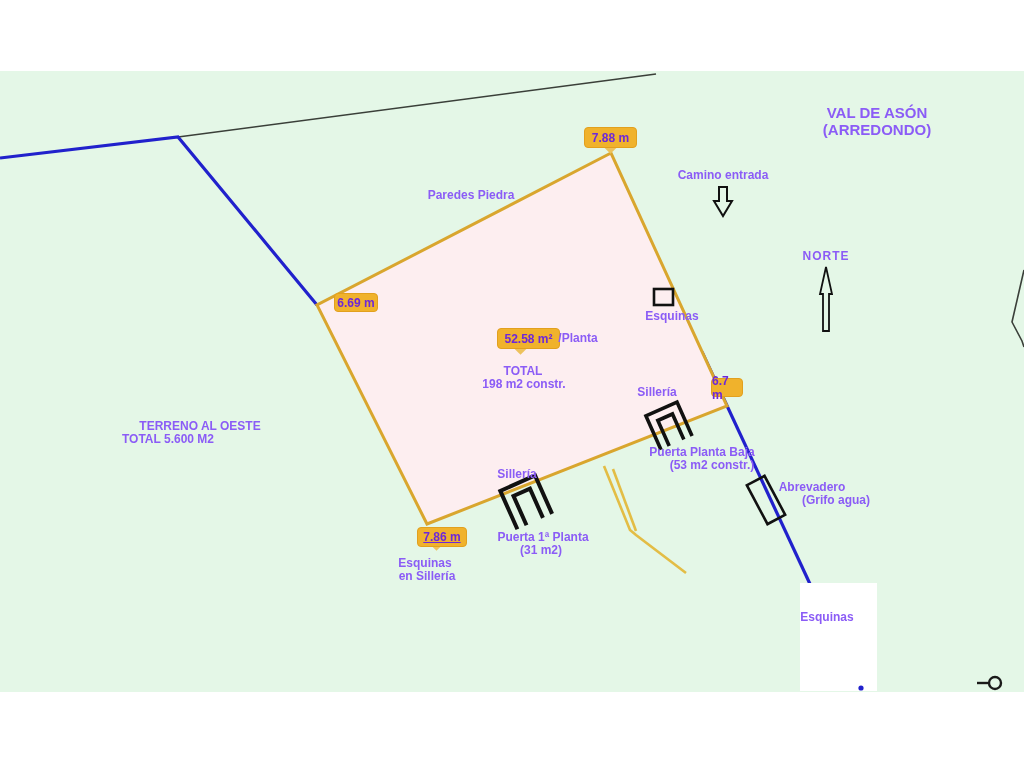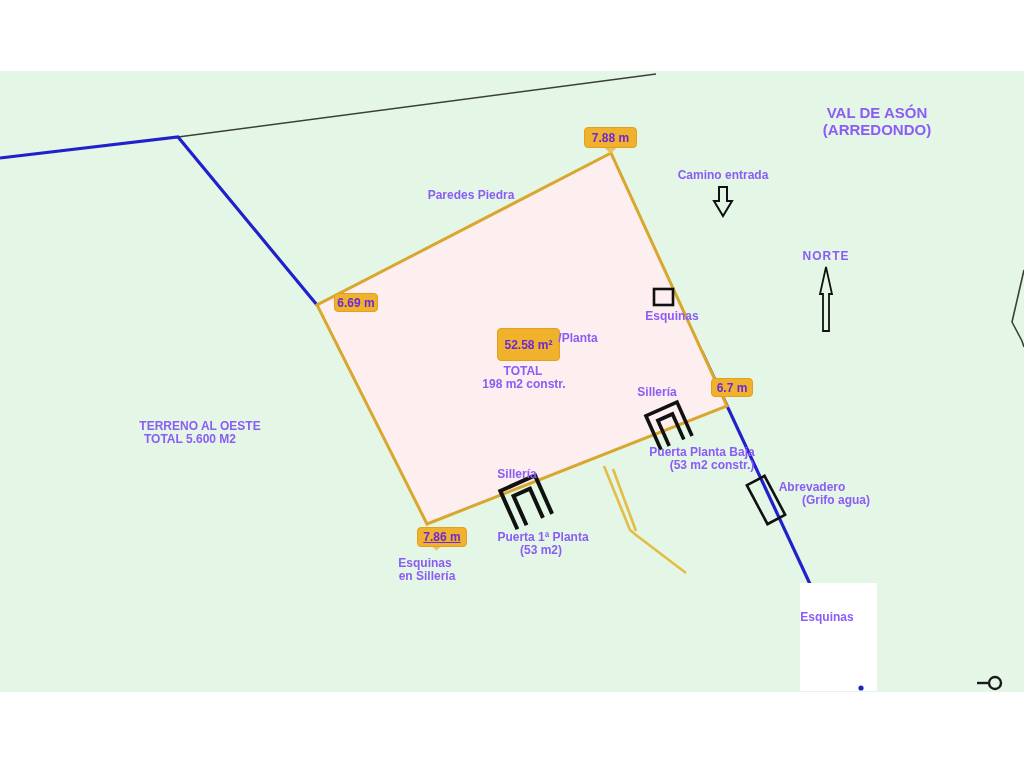--- a/index.html
+++ b/index.html
@@ -82,46 +82,46 @@
 
   <div class="lbl" style="left:471px;top:196px;">Paredes Piedra</div>
   <div class="lbl" style="left:723px;top:176px;">Camino entrada</div>
   <div class="lbl" style="left:826px;top:257px;letter-spacing:1px;">NORTE</div>
   <div class="lbl" style="left:672px;top:317px;">Esquinas</div>
 
   <div class="lbl" style="left:523px;top:372px;">TOTAL</div>
   <div class="lbl" style="left:524px;top:385px;">198 m2 constr.</div>
 
   <div class="lbl" style="left:180px;top:427px;margin-left:20px;">TERRENO AL OESTE</div>
-  <div class="lbl" style="left:190px;top:440px;">TOTAL 5.600 M2</div>
+  <div class="lbl" style="left:168px;top:440px;">TOTAL 5.600 M2</div>
 
   <div class="lbl" style="left:517px;top:475px;">Sillería</div>
   <div class="lbl" style="left:657px;top:393px;">Sillería</div>
 
   <div class="lbl" style="left:702px;top:453px;">Puerta Planta Baja</div>
   <div class="lbl" style="left:704px;top:466px;padding-left:16px;">(53 m2 constr.)</div>
 
   <div class="lbl" style="left:812px;top:488px;">Abrevadero</div>
   <div class="lbl" style="left:812px;top:501px;margin-left:24px;">(Grifo agua)</div>
 
   <div class="lbl" style="left:425px;top:564px;">Esquinas</div>
   <div class="lbl" style="left:427px;top:577px;">en Sillería</div>
 
   <div class="lbl" style="left:543px;top:538px;">Puerta 1ª Planta</div>
-  <div class="lbl" style="left:541px;top:551px;">(53 m2)</div>
+  <div class="lbl" style="left:541px;top:551px;">(31 m2)</div>
 
   <div class="lbl" style="left:827px;top:618px;">Esquinas</div>
 
   <div class="ptr" style="left:606px;top:143px;"></div>
   <div class="badge" style="left:584px;top:127px;width:53px;height:21px;">7.88 m</div>
 
   <div class="badge" style="left:290px;top:293px;width:44px;height:19px;margin-left:44px;">6.69 m</div>
 
-  <div class="badge" style="left:711px;top:378px;width:42px;height:19px;">6.7 m</div>
+  <div class="badge" style="left:711px;top:378px;width:32px;height:19px;">6.7 m</div>
 
   <div class="ptr" style="left:432px;top:540px;"></div>
   <div class="badge" style="left:417px;top:527px;width:50px;height:20px;text-decoration:underline;">7.86 m</div>
 
   <div class="ptr" style="left:516px;top:344px;"></div>
-  <div class="badge" style="left:497px;top:328px;width:63px;height:33px;">52.58 m²</div>
+  <div class="badge" style="left:497px;top:328px;width:63px;height:21px;">52.58 m²</div>
   <div class="lbl" style="left:578px;top:339px;transform:translate(-50%,-50%);text-align:center;">/Planta</div>
 
 </div>
 
 </body></html>

